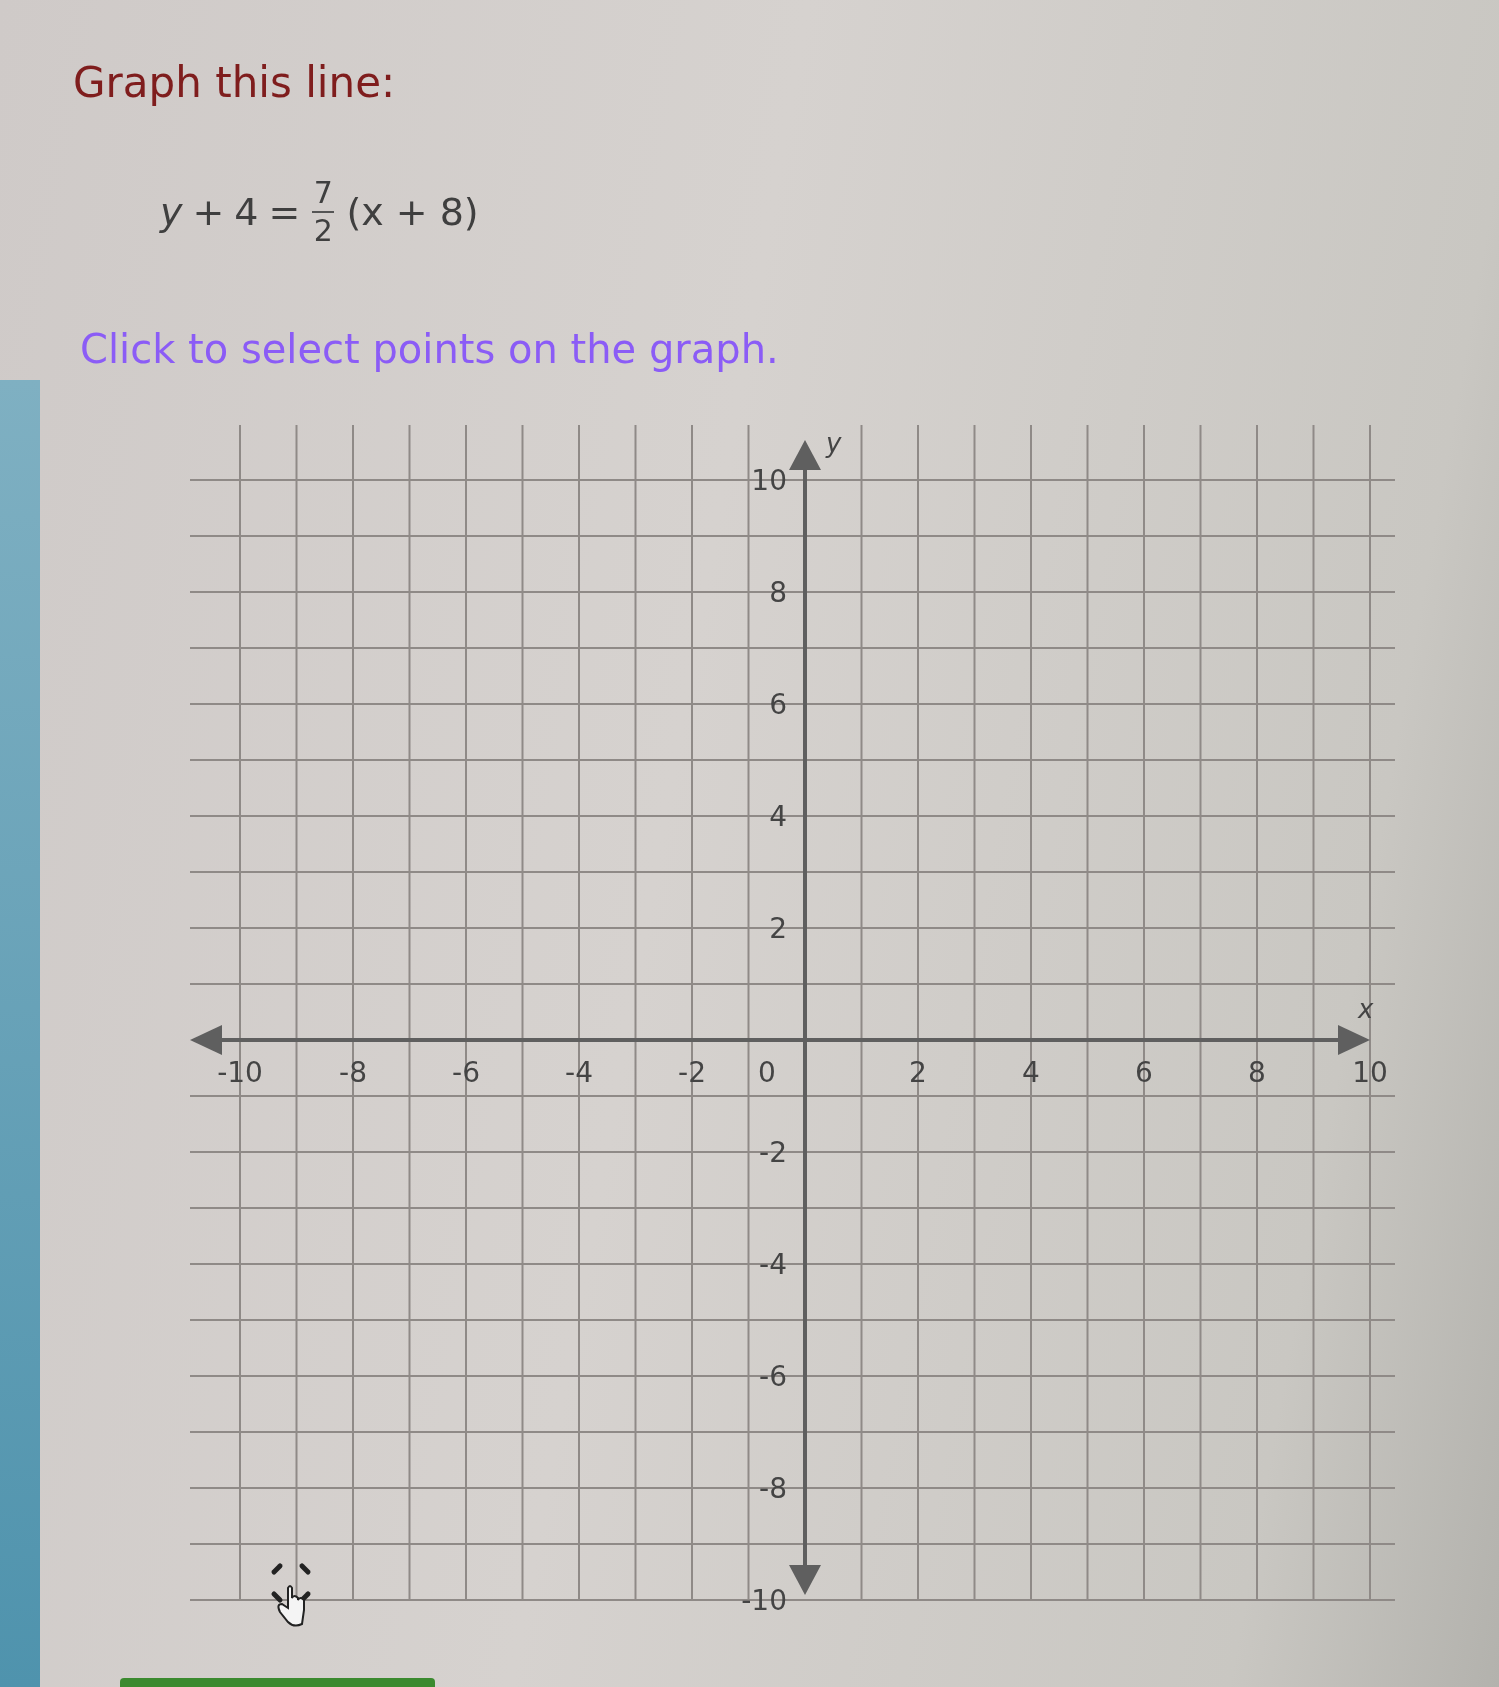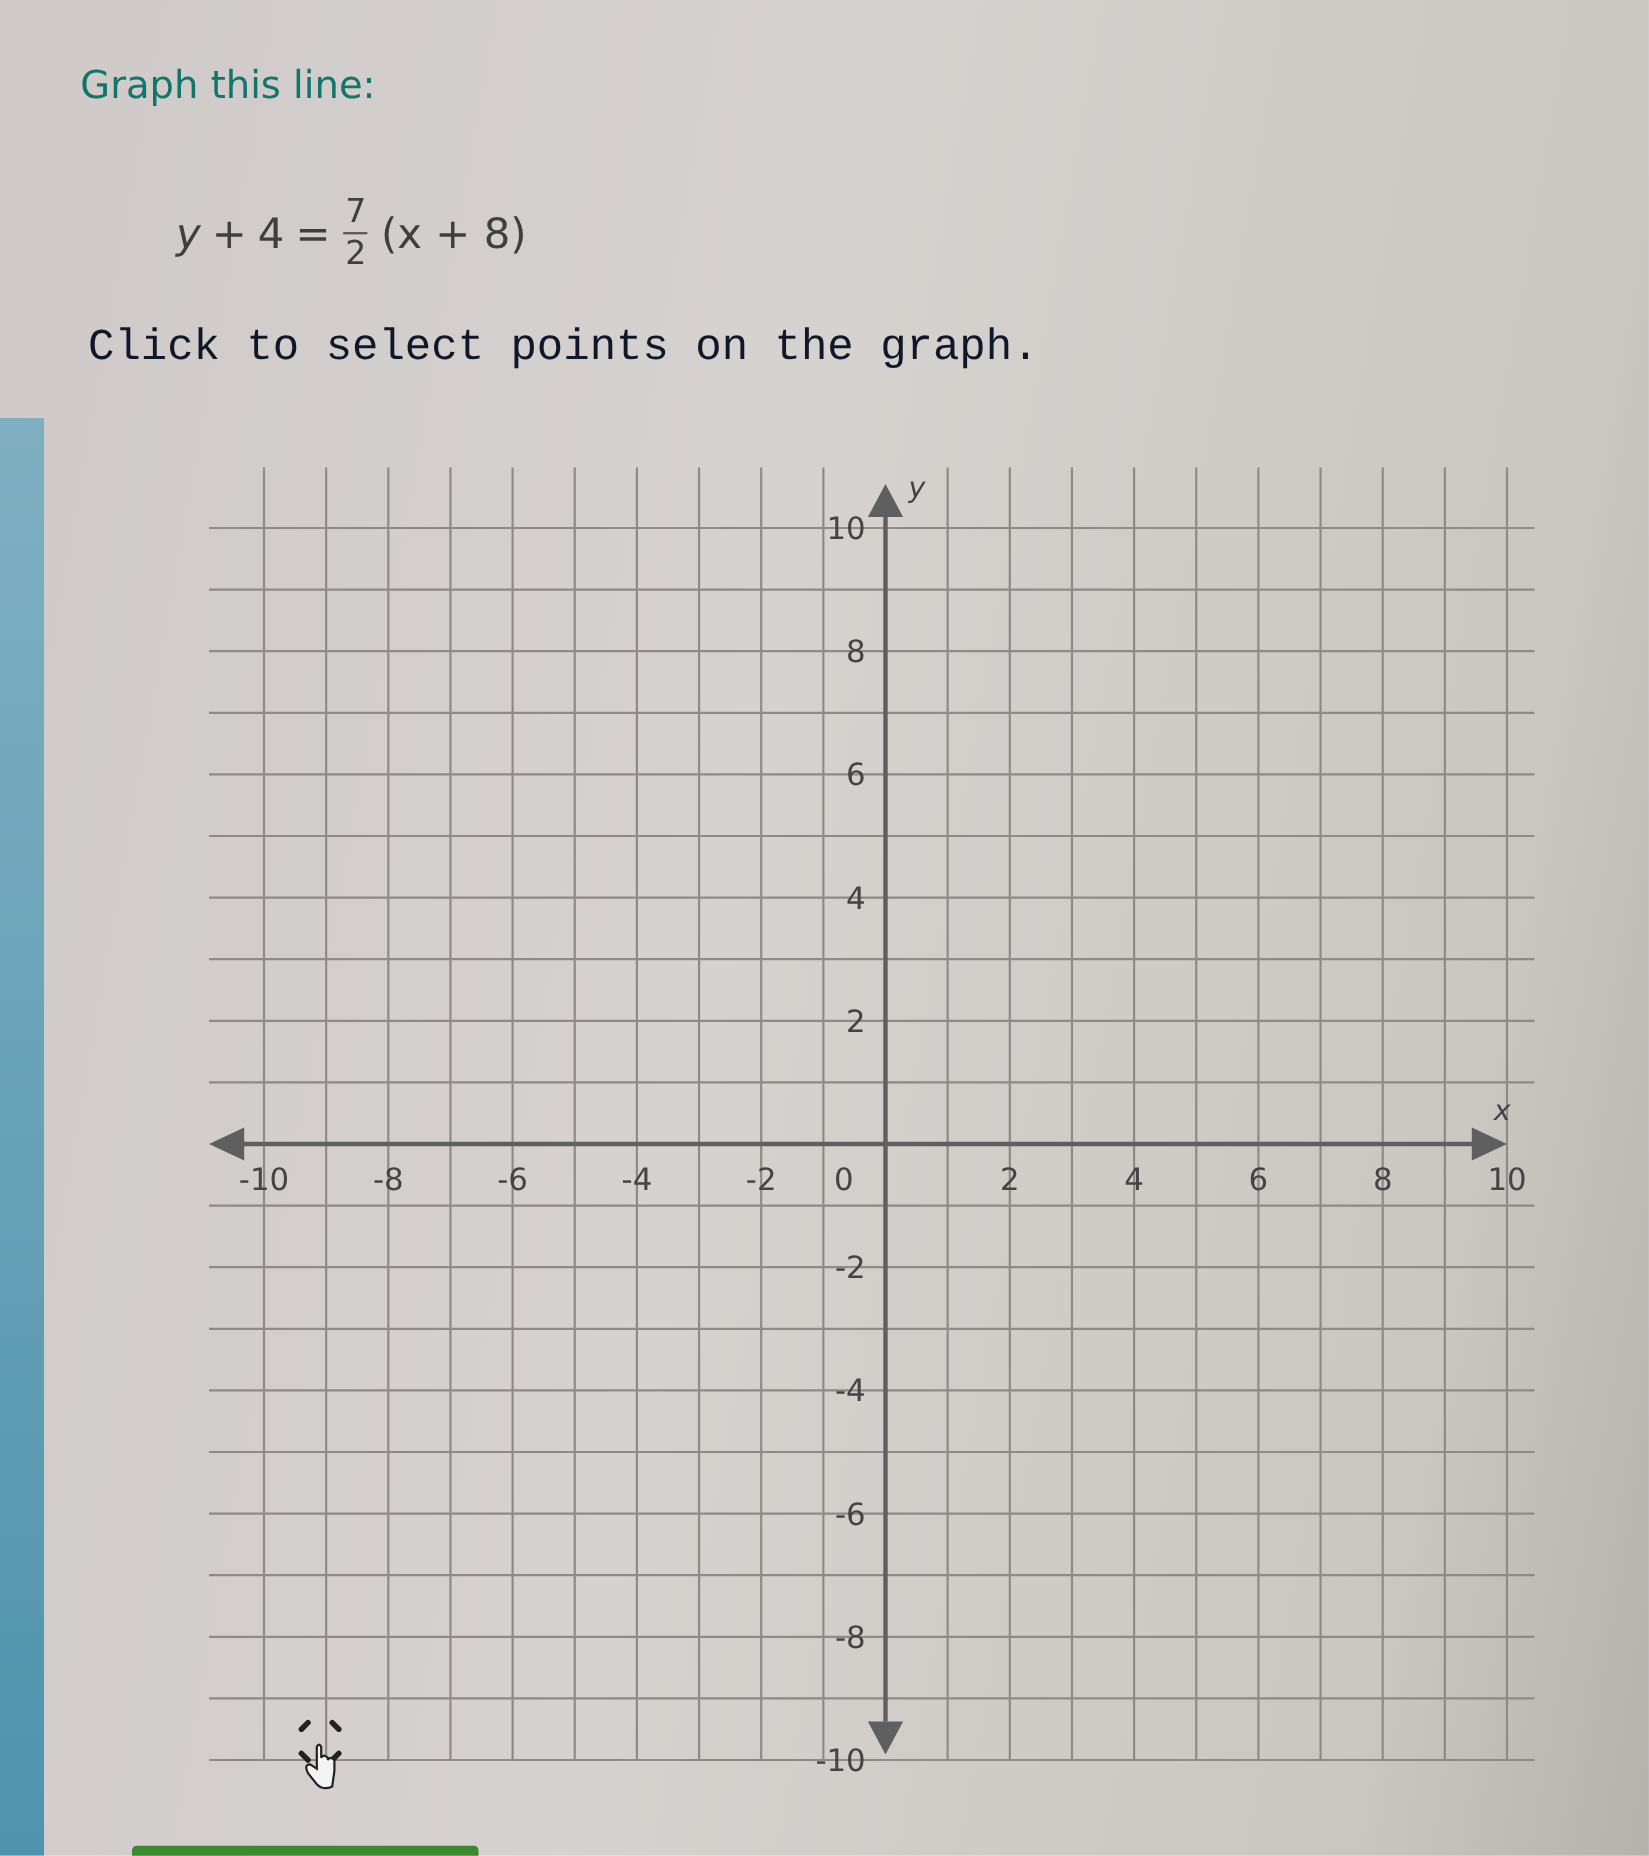--- a/index.html
+++ b/index.html
@@ -6,31 +6,31 @@
   body {
     width:1499px; height:1687px; overflow:hidden; position:relative;
     background: linear-gradient(100deg, #cfcac8 0%, #d6d2cf 45%, #c9c7c2 85%, #b3b2ad 100%);
     font-family: "DejaVu Sans", sans-serif; color:#3a3a3a;
   }
   .left-strip {
     position:absolute; left:0; top:380px; width:40px; height:1307px;
     background: linear-gradient(180deg, #7fb0c2, #4f93ad);
   }
   .title {
-    position:absolute; left:73px; top:58px; font-size:35px; color:#0f766e;
+    position:absolute; left:73px; top:58px; font-size:42px; color:#7f1d1d;
   }
   .equation {
     position:absolute; left:160px; top:178px; font-size:38px; color:#3f3f3f;
     display:flex; align-items:center; gap:10px;
   }
   .equation .var { font-style:italic; }
   .frac { display:inline-flex; flex-direction:column; align-items:center; font-size:30px; line-height:1; margin:0 2px; }
   .frac .bar { width:22px; height:2px; background:#555; margin:3px 0; }
   .instruction {
-    position:absolute; left:80px; top:294px; font-size:40px; color:#0f172a;font-family:Liberation Mono, monospace;
+    position:absolute; left:80px; top:326px; font-size:40px; color:#8b5cf6;
   }
   .graph { position:absolute; left:0; top:0; width:1499px; height:1687px; }
   .tick-label { font-family:"DejaVu Sans", sans-serif; font-size:28px; fill:#444; }
   .axis-name { font-family:"DejaVu Sans", sans-serif; font-size:26px; font-style:italic; fill:#444; }
   .submit-bar {
     position:absolute; left:120px; top:1678px; width:315px; height:12px;
     background:#3b8a2f; border-radius:4px 4px 0 0;
   }
   .cursor { position:absolute; left:262px; top:1560px; width:60px; height:80px; }
 </style>

